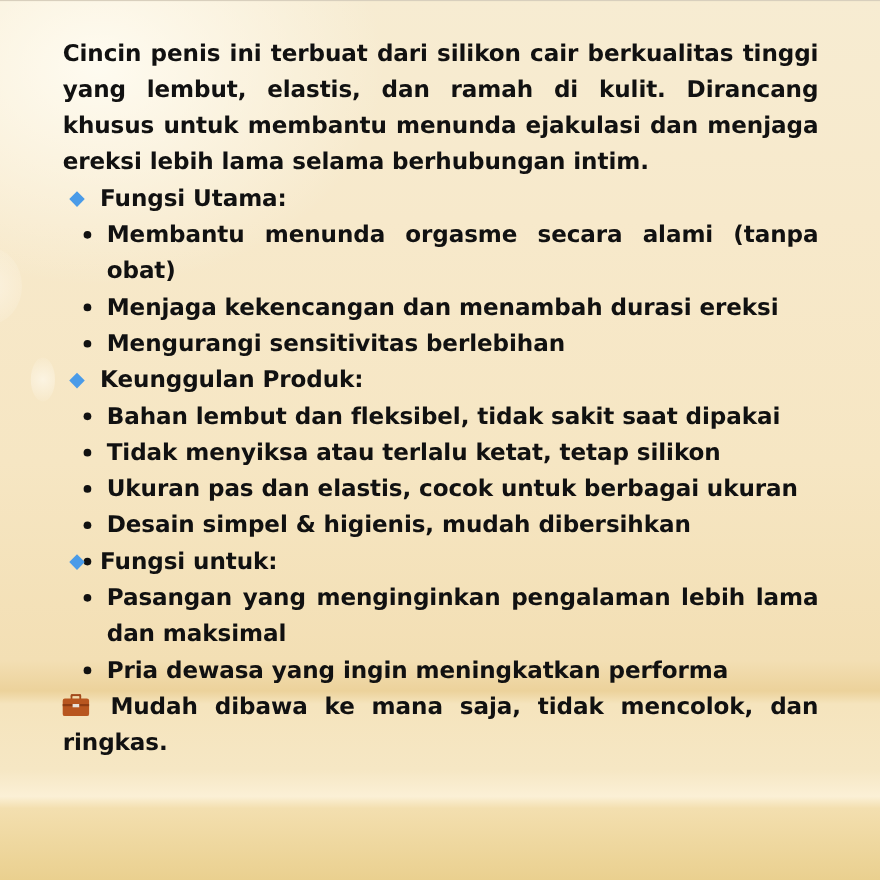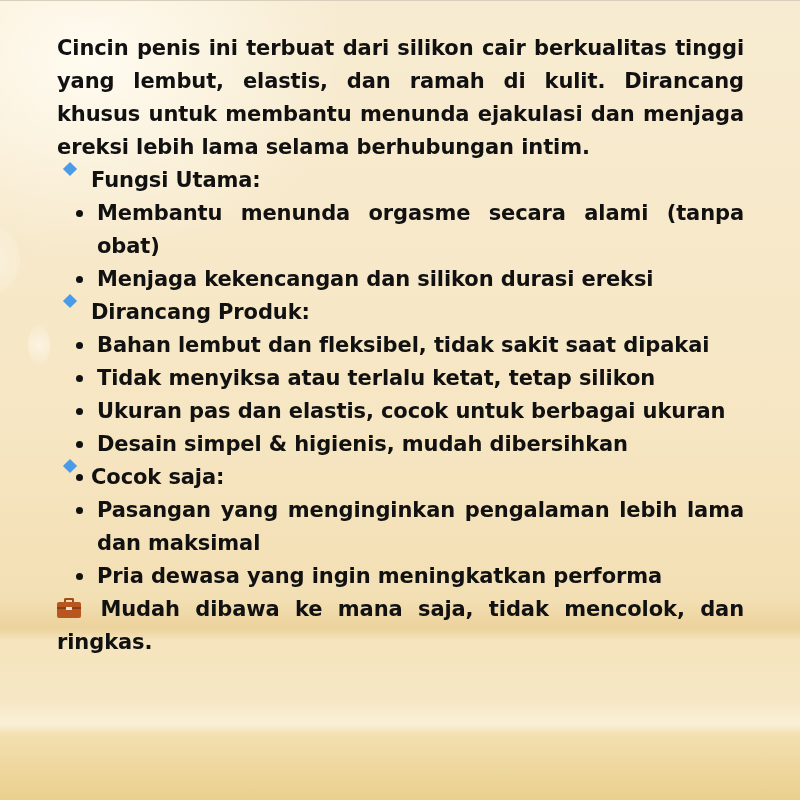--- a/index.html
+++ b/index.html
@@ -58,21 +58,21 @@
       line-height: 33px;
       letter-spacing: -0.1px;
     }
     .para {
       margin: 0;
       text-align: justify;
       text-align-last: left;
     }
     .section-header {
       display: flex;
-      align-items: flex-start;
+      align-items: center;
       margin: 0;
     }
     .diamond {
       display: inline-block;
       width: 10px;
       height: 10px;
       background: #4a9be8;
       transform: rotate(45deg);
       margin-left: 8px;
       margin-right: 16px;
@@ -158,29 +158,33 @@
       <span class="diamond"></span>
       <span>Fungsi Utama:</span>
     </div>
     <ul class="bullet-list">
       <li class="bullet-item">
         <span class="bullet-dot"></span>
         <span>Membantu menunda orgasme secara alami (tanpa obat)</span>
       </li>
       <li class="bullet-item">
         <span class="bullet-dot"></span>
-        <span>Menjaga kekencangan dan silikon durasi ereksi</span>
+        <span>Menjaga kekencangan dan menambah durasi ereksi</span>
+      </li>
+      <li class="bullet-item">
+        <span class="bullet-dot"></span>
+        <span>Mengurangi sensitivitas berlebihan</span>
       </li>
     </ul>
   </div>
 
   <div>
     <div class="section-header">
       <span class="diamond"></span>
-      <span>Dirancang Produk:</span>
+      <span>Keunggulan Produk:</span>
     </div>
     <ul class="bullet-list">
       <li class="bullet-item">
         <span class="bullet-dot"></span>
         <span>Bahan lembut dan fleksibel, tidak sakit saat dipakai</span>
       </li>
       <li class="bullet-item">
         <span class="bullet-dot"></span>
         <span>Tidak menyiksa atau terlalu ketat, tetap silikon</span>
       </li>
@@ -194,21 +198,21 @@
       </li>
       <li class="bullet-item">
         <span class="bullet-dot"></span>
       </li>
     </ul>
   </div>
 
   <div>
     <div class="section-header">
       <span class="diamond"></span>
-      <span>Cocok saja:</span>
+      <span>Fungsi untuk:</span>
     </div>
     <ul class="bullet-list">
       <li class="bullet-item">
         <span class="bullet-dot"></span>
         <span>Pasangan yang menginginkan pengalaman lebih lama dan maksimal</span>
       </li>
       <li class="bullet-item">
         <span class="bullet-dot"></span>
         <span>Pria dewasa yang ingin meningkatkan performa</span>
       </li>

